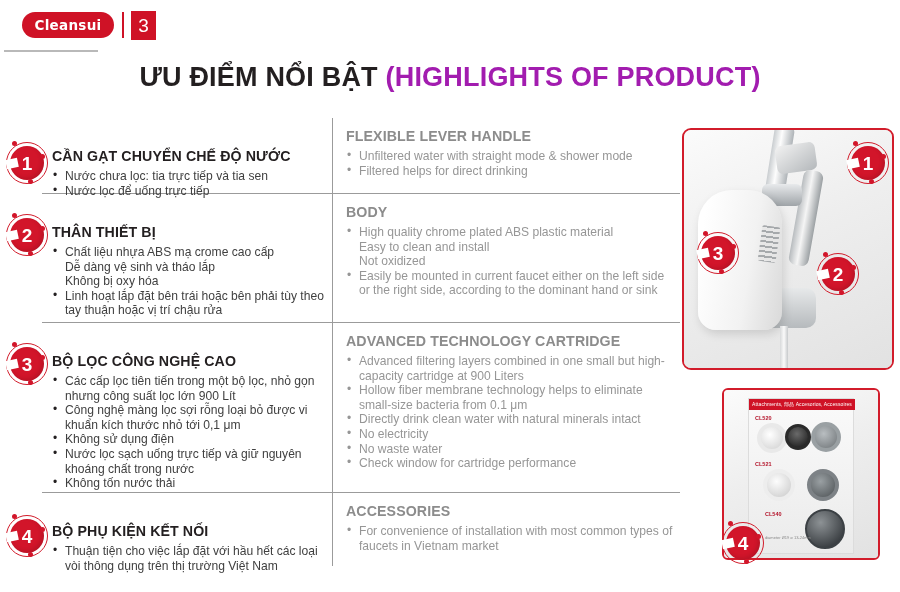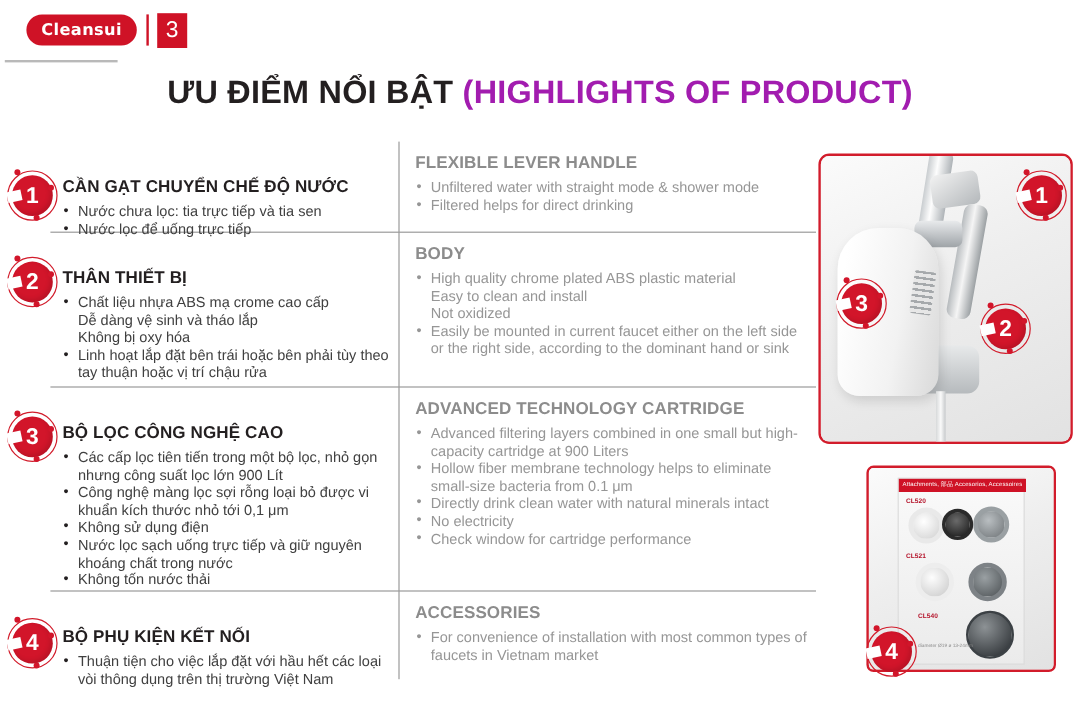--- a/index.html
+++ b/index.html
@@ -286,20 +286,21 @@
           <li>Không tốn nước thải</li>
         </ul>
       </div>
       <div class="col-en">
         <div class="h-en">ADVANCED TECHNOLOGY CARTRIDGE</div>
         <ul class="bullets en">
           <li>Advanced filtering layers combined in one small but high-capacity cartridge at 900 Liters</li>
           <li>Hollow fiber membrane technology helps to eliminate small-size bacteria from 0.1 μm</li>
           <li>Directly drink clean water with natural minerals intact</li>
           <li>No electricity</li>
+          <li>No waste water</li>
           <li>Check window for cartridge performance</li>
         </ul>
       </div>
     </div>
 
     <div class="row" style="top:385px;">
       <div class="badge" style="left:6px; top:12px;">
         <div class="ring"></div>
         <div class="disc">
           <span>4</span>

